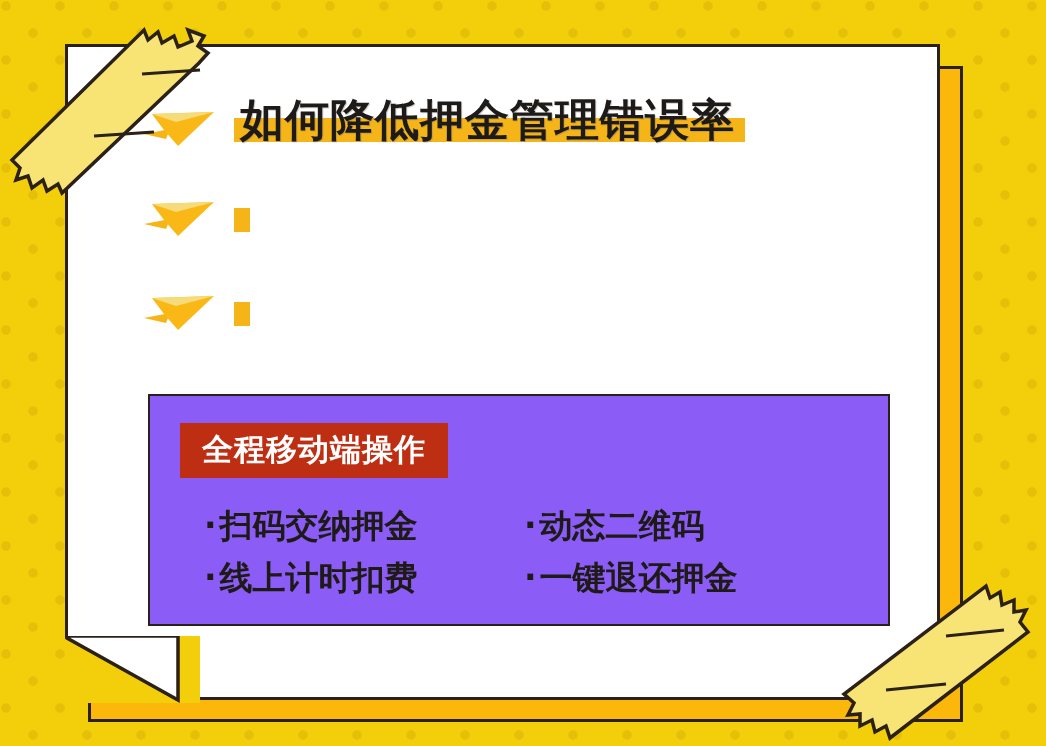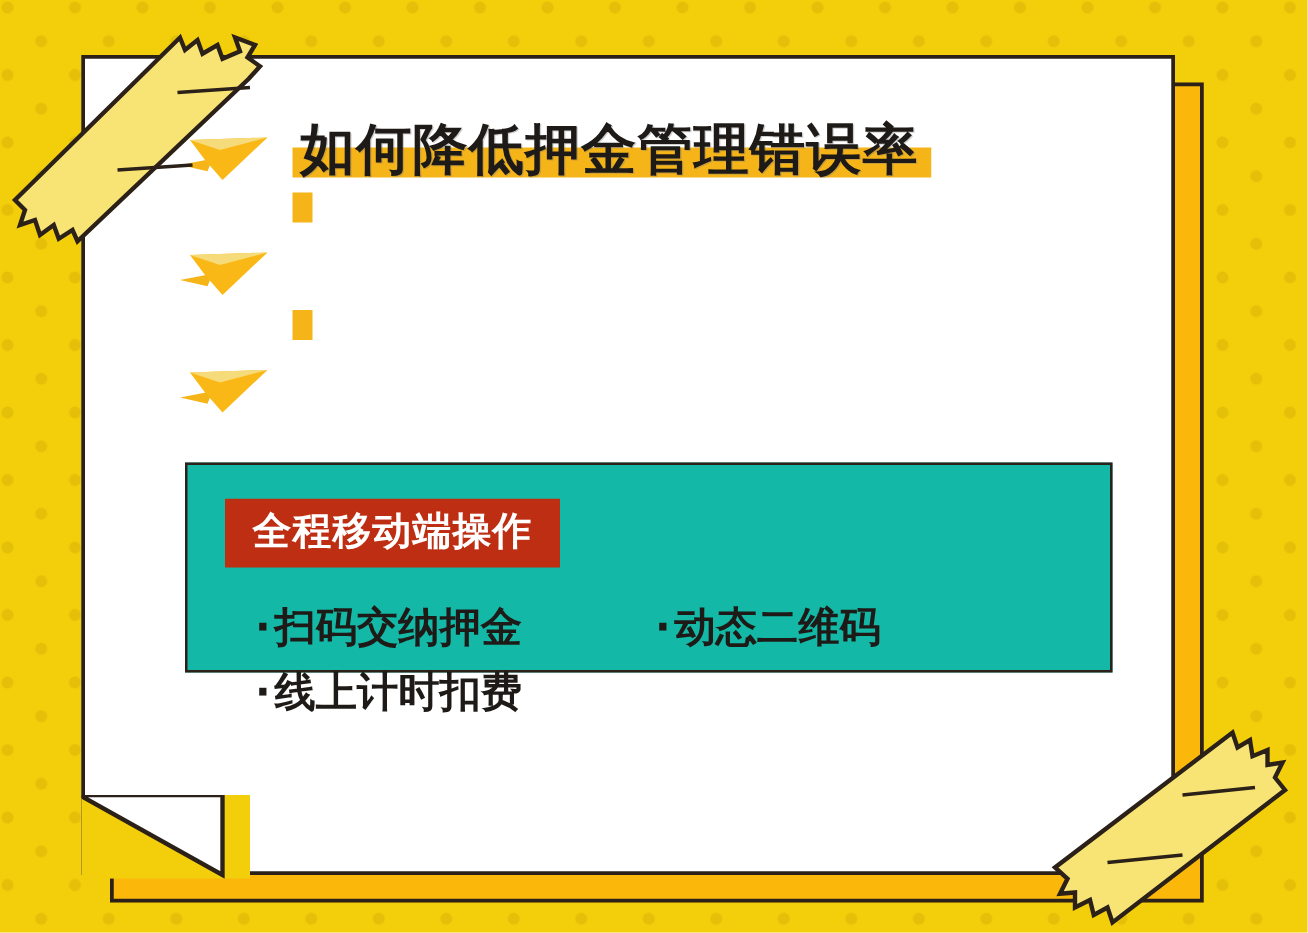--- a/index.html
+++ b/index.html
@@ -43,21 +43,21 @@
   
   .fold-wrap{
     position:absolute;
     left:65px;top:636px;width:135px;height:67px;
   }
   .fold-page{          
     position:absolute;left:0;top:0;width:135px;height:67px;
   }
   
   .rows{position:absolute;left:0;top:0;width:100%;height:100%;}
-  .row{position:absolute;display:flex;align-items:flex-start;}
+  .row{position:absolute;display:flex;align-items:flex-end;}
   .row-1{left:140px;top:92px;}
   .row-2{left:140px;top:184px;}
   .row-3{left:140px;top:278px;}
   .arrow{
     width:78px;height:46px;flex:none;margin-top:8px;
   }
   .hl{
     position:relative;
     display:inline-block;
     margin-left:16px;
@@ -77,22 +77,22 @@
     font-size:44px;
     line-height:56px;
     letter-spacing:1px;
     color:#1D1A17;
     white-space:nowrap;
     text-shadow:1px 1px 0 rgba(120,120,120,.35);
   }
   
   .panel{
     position:absolute;
-    left:148px;top:370px;width:742px;height:168px;
-    background:#14b8a6;
+    left:148px;top:394px;width:742px;height:232px;
+    background:#8b5cf6;
     border:2.5px solid #2B2118;
     box-sizing:border-box;
   }
   .badge{
     position:absolute;left:30px;top:27px;
     padding:7px 22px 10px 22px;
     background:#BE2E12;
     color:#FFFFFF;
     font-family:"DejaVu Sans","Liberation Sans",sans-serif;
     font-weight:bold;
@@ -183,20 +183,23 @@
     <div class="list">
       <div class="list-item">
         <span class="dot">·</span><span>扫码交纳押金</span>
       </div>
       <div class="list-item">
         <span class="dot">·</span><span>动态二维码</span>
       </div>
       <div class="list-item">
         <span class="dot">·</span><span>线上计时扣费</span>
       </div>
+      <div class="list-item">
+        <span class="dot">·</span><span>一键退还押金</span>
+      </div>
     </div>
   </div>
 
   <svg class="tape tape-tl" viewBox="0 0 210 195">
     <polygon points="202,28 196,38 206,45 197,55 60,185 56,176 45,183 41,172 30,180 26,168 14,172 18,160 10,152
                      142,22 146,32 156,24 160,35 172,28 176,39 190,33 186,22" fill="#F8E474" stroke="#2B2118" stroke-width="3.5" stroke-linejoin="miter"></polygon>
     <line x1="92" y1="128" x2="152" y2="124" stroke="#2B2118" stroke-width="3"></line>
     <line x1="140" y1="66" x2="198" y2="62" stroke="#2B2118" stroke-width="3"></line>
   </svg>
 

